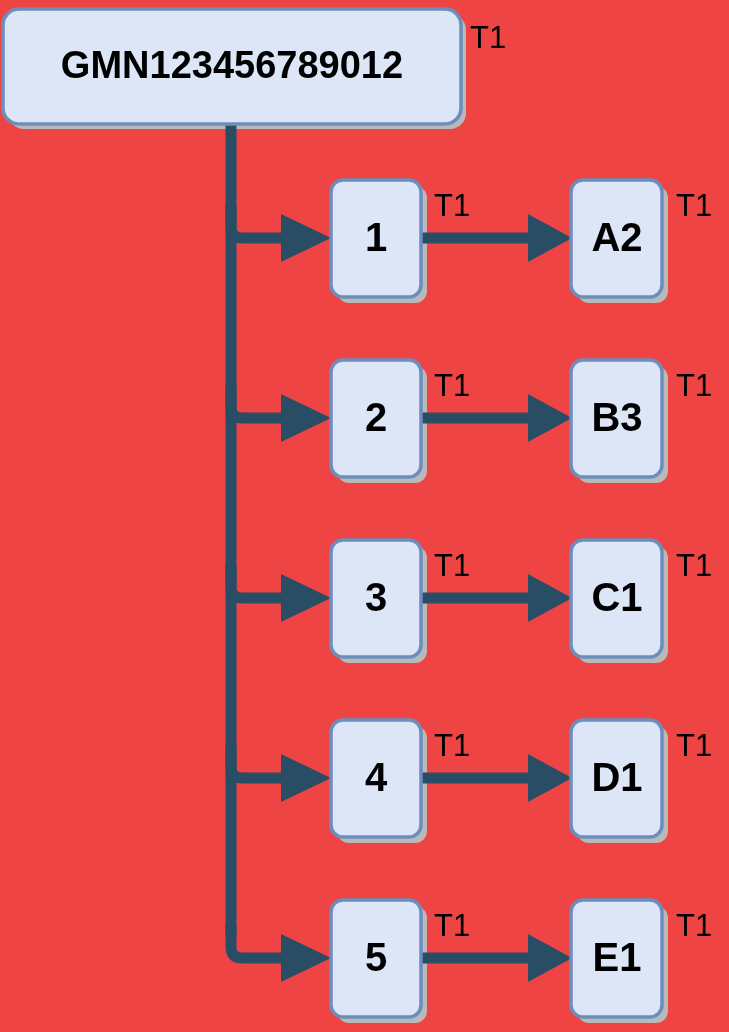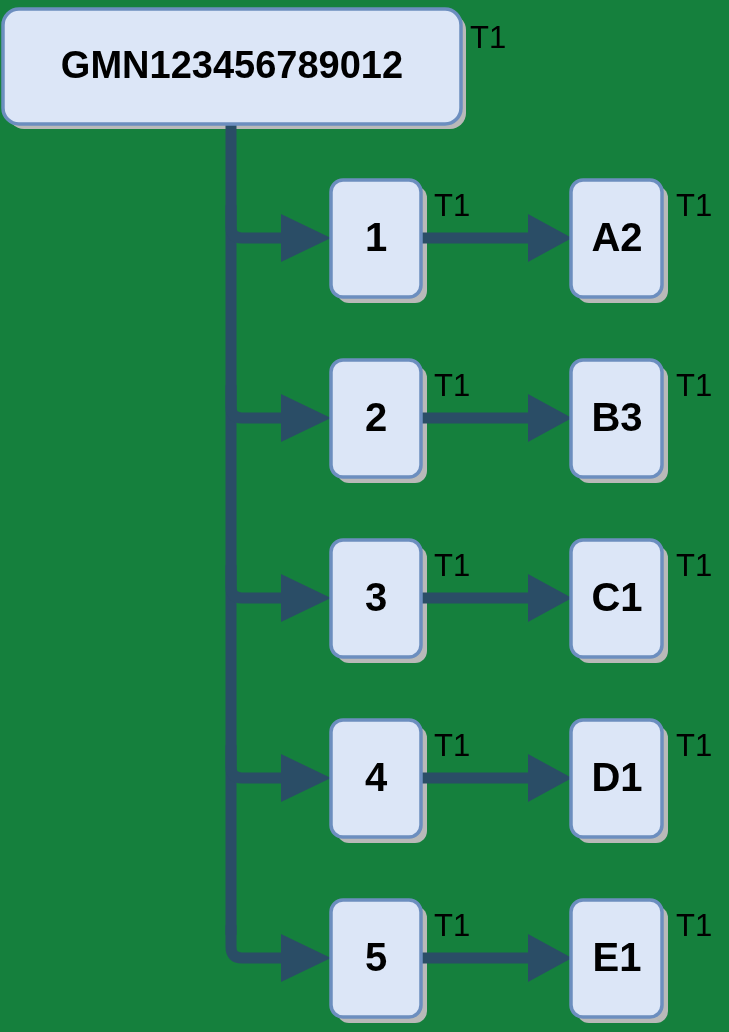--- a/index.html
+++ b/index.html
@@ -8,21 +8,21 @@
     padding: 0;
     background: #ffffff;
   }
   body {
     font-family: "Liberation Sans", sans-serif;
   }
   #canvas {
     position: relative;
     width: 729px;
     height: 1032px;
-    background: #15803d;
+    background: #ef4444;
     overflow: hidden;
   }
   #diagram-svg {
     position: absolute;
     left: 0;
     top: 0;
     width: 729px;
     height: 1032px;
   }
   .node-label {

